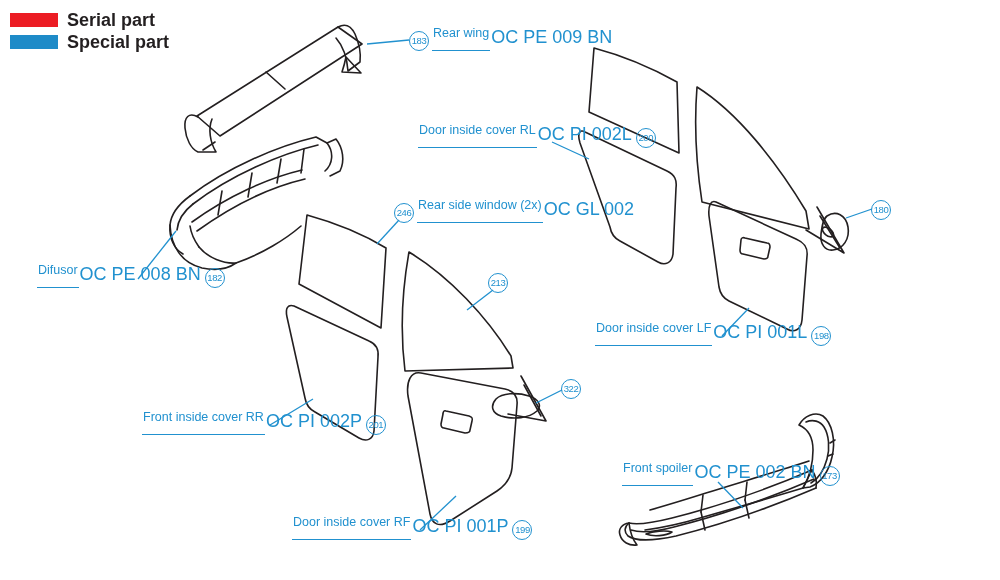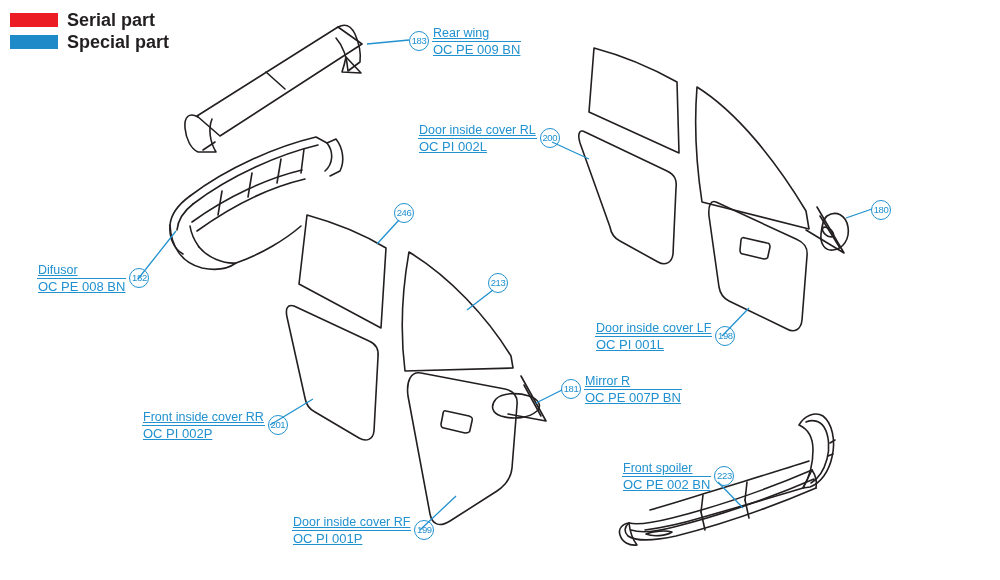--- a/index.html
+++ b/index.html
@@ -16,23 +16,23 @@
   .swatch{width:48px;height:14px;display:inline-block;}
   .legend-label{margin-left:9px;font-size:18px;font-weight:600;color:#231f20;line-height:16px;}
   
   .callout{position:absolute;display:flex;gap:3px;color:#2191cf;line-height:1.15;}
   .callout .num{
     flex:0 0 auto;box-sizing:border-box;width:20px;height:20px;margin-top:5px;
     border:1.6px solid #2191cf;border-radius:50%;
     display:flex;align-items:center;justify-content:center;
     font-size:9.5px;letter-spacing:-0.4px;
   }
-  .callout .txt{display:flex;flex-direction:column;text-decoration:underline;}
+  .callout .txt{display:flex;flex-direction:row;}
   .callout .name{border-bottom:1.6px solid #2191cf;padding:0 1px 1px 1px;white-space:nowrap;font-size:12.5px;}
-  .callout .code{padding:1px 1px 0 1px;white-space:nowrap;font-size:13px;}
+  .callout .code{padding:1px 1px 0 1px;white-space:nowrap;font-size:18px;}
   .c-right .num{order:2;}
 </style>
 </head>
 <body>
 
 <div id="stage">
 
   <svg class="art" width="1000" height="580" viewBox="0 0 1000 580">
 
     <g class="lineart">
@@ -165,20 +165,24 @@
   <div class="callout c-right" style="left:418px;top:123px">
     <span class="num">200</span>
     <span class="txt">
         <span class="name">Door inside cover RL</span>
         <span class="code">OC PI 002L</span>
       </span>
   </div>
 
   <div class="callout c-left" style="left:394px;top:198px">
     <span class="num">246</span>
+    <span class="txt">
+        <span class="name">Rear side window (2x)</span>
+        <span class="code">OC GL 002</span>
+      </span>
   </div>
 
   <div class="callout c-left" style="left:488px;top:268px">
     <span class="num">213</span>
   </div>
 
   <div class="callout c-left" style="left:871px;top:195px">
     <span class="num">180</span>
   </div>
 
@@ -192,44 +196,40 @@
 
   <div class="callout c-right" style="left:595px;top:321px">
     <span class="num">198</span>
     <span class="txt">
         <span class="name">Door inside cover LF</span>
         <span class="code">OC PI 001L</span>
       </span>
   </div>
 
   <div class="callout c-left" style="left:561px;top:374px">
-    <span class="num">181</span>
-    <span class="txt">
-        <span class="name">Mirror R</span>
-        <span class="code">OC PE 007P BN</span>
-      </span>
+    <span class="num">322</span>
   </div>
 
   <div class="callout c-right" style="left:142px;top:410px">
     <span class="num">201</span>
     <span class="txt">
         <span class="name">Front inside cover RR</span>
         <span class="code">OC PI 002P</span>
       </span>
   </div>
 
   <div class="callout c-right" style="left:292px;top:515px">
     <span class="num">199</span>
     <span class="txt">
         <span class="name">Door inside cover RF</span>
         <span class="code">OC PI 001P</span>
       </span>
   </div>
 
   <div class="callout c-right" style="left:622px;top:461px">
-    <span class="num">223</span>
+    <span class="num">173</span>
     <span class="txt">
         <span class="name">Front spoiler</span>
         <span class="code">OC PE 002 BN</span>
       </span>
   </div>
 
 </div>
 
 </body></html>

